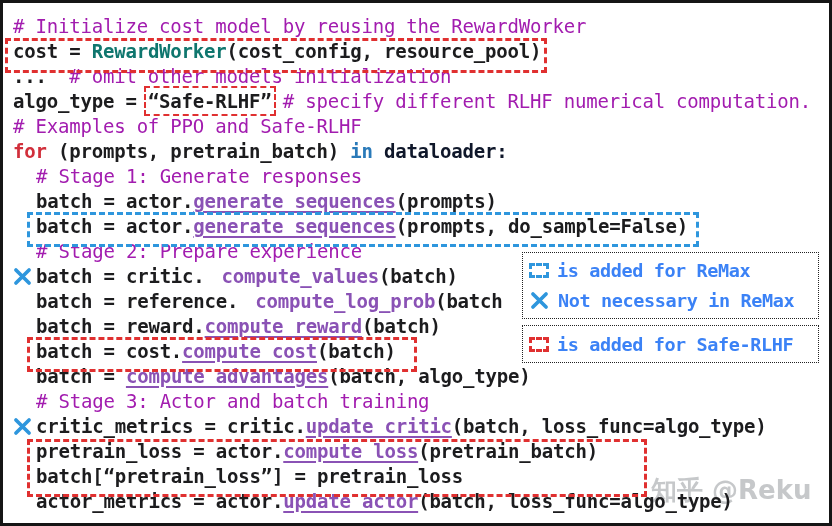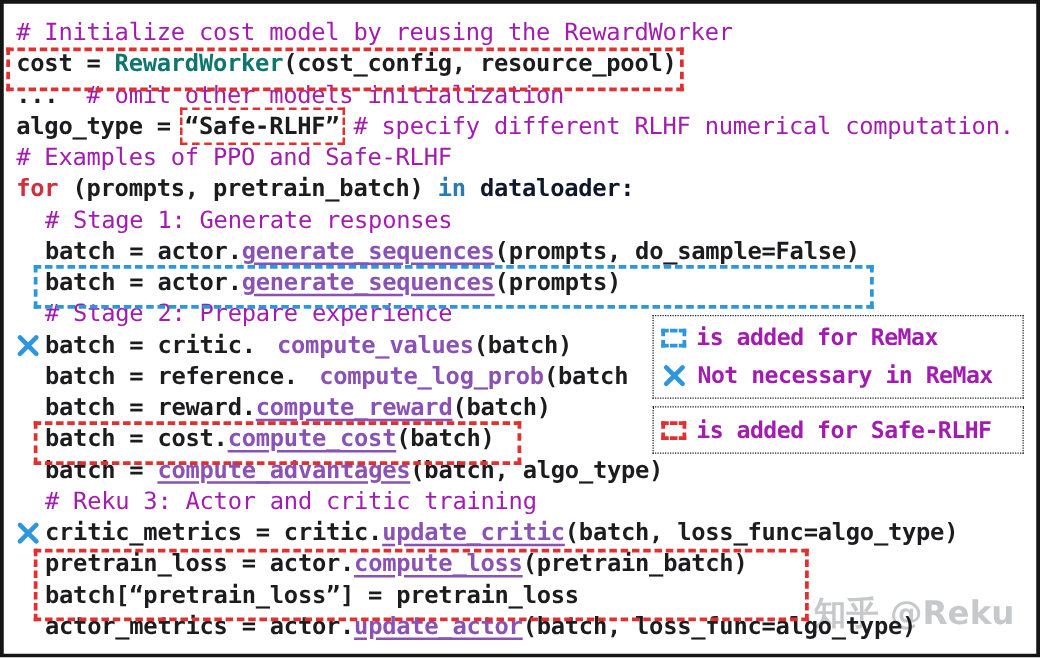--- a/index.html
+++ b/index.html
@@ -55,21 +55,21 @@
     padding:3px 6px;gap:2px;
   }
   .legend-remax{left:519px;top:249px;width:297px;height:67px;}
   .legend-safe{left:519px;top:322px;width:297px;height:38px;}
   .legend-row{display:flex;align-items:center;gap:8px;height:28px;}
   .legend-ico{width:20px;height:15px;flex:0 0 auto;box-sizing:border-box;}
   .legend-ico.blue{border:3px dashed #2e96dd;}
   .legend-ico.red{border:3px dashed #e03030;}
   .legend-x{width:21px;height:21px;flex:0 0 auto;}
   .legend-label{
-    font-size:18.5px;letter-spacing:-0.4px;font-weight:700;color:#a21caf;white-space:pre;
+    font-size:18.5px;letter-spacing:-0.4px;font-weight:700;color:#3b82f6;white-space:pre;
   }
   .watermark{
     position:absolute;z-index:1;
     left:648px;top:470px;
     font-family:"DejaVu Sans","Liberation Sans",sans-serif;
     font-size:26px;font-weight:700;color:#c6c8ca;white-space:pre;
   }
 </style>
 </head>
 <body>
@@ -79,31 +79,31 @@
   <div class="watermark">知乎 @Reku</div>
 
   <div class="code-area" id="code-area">
       <div class="code-line" style="padding-left: 0px;"><span class="c-comment"># Initialize cost model by reusing the RewardWorker</span></div>
       <div class="code-line" style="padding-left: 0px;"><span class="c-code">cost = </span><span class="c-cls">RewardWorker</span><span class="c-code">(cost_config, resource_pool)</span></div>
       <div class="code-line" style="padding-left: 0px;"><span class="c-code">...</span><span class="c-comment">  # omit other models initialization</span></div>
       <div class="code-line" style="padding-left: 0px;"><span class="c-code">algo_type = </span><span class="c-code boxed-red">“Safe-RLHF”</span><span class="c-comment"> # specify different RLHF numerical computation.</span></div>
       <div class="code-line" style="padding-left: 0px;"><span class="c-comment"># Examples of PPO and Safe-RLHF</span></div>
       <div class="code-line" style="padding-left: 0px;"><span class="c-kwred">for</span><span class="c-code"> (prompts, pretrain_batch) </span><span class="c-kwblue">in</span><span class="c-code"> </span><span class="c-emph">dataloader:</span></div>
       <div class="code-line" style="padding-left: 23px;"><span class="c-comment"># Stage 1: Generate responses</span></div>
+      <div class="code-line" style="padding-left: 23px;"><span class="c-code">batch = actor.</span><span class="c-method">generate_sequences</span><span class="c-code">(prompts)</span></div>
       <div class="code-line" style="padding-left: 23px;"><span class="c-code">batch = actor.</span><span class="c-method">generate_sequences</span><span class="c-code">(prompts, do_sample=False)</span></div>
-      <div class="code-line" style="padding-left: 23px;"><span class="c-code">batch = actor.</span><span class="c-method">generate_sequences</span><span class="c-code">(prompts)</span></div>
       <div class="code-line" style="padding-left: 23px;"><span class="c-comment"># Stage 2: Prepare experience</span></div>
       <div class="code-line" style="padding-left: 23px;"><svg viewBox="0 0 24 24" class="xmark">
           <path d="M4.5 4.5 L19.5 19.5 M19.5 4.5 L4.5 19.5" stroke="#2e96dd" stroke-width="4.2" stroke-linecap="round" fill="none"></path>
         </svg><span class="c-code">batch = critic.</span><span class="c-method-nound">compute_values</span><span class="c-code">(batch)</span></div>
       <div class="code-line" style="padding-left: 23px;"><span class="c-code">batch = reference.</span><span class="c-method-nound">compute_log_prob</span><span class="c-code">(batch</span></div>
       <div class="code-line" style="padding-left: 23px;"><span class="c-code">batch = reward.</span><span class="c-method">compute_reward</span><span class="c-code">(batch)</span></div>
       <div class="code-line" style="padding-left: 23px;"><span class="c-code">batch = cost.</span><span class="c-method">compute_cost</span><span class="c-code">(batch)</span></div>
       <div class="code-line" style="padding-left: 23px;"><span class="c-code">batch = </span><span class="c-method">compute_advantages</span><span class="c-code">(batch, algo_type)</span></div>
-      <div class="code-line" style="padding-left: 23px;"><span class="c-comment"># Reku 3: Actor and critic training</span></div>
+      <div class="code-line" style="padding-left: 23px;"><span class="c-comment"># Stage 3: Actor and batch training</span></div>
       <div class="code-line" style="padding-left: 23px;"><svg viewBox="0 0 24 24" class="xmark">
           <path d="M4.5 4.5 L19.5 19.5 M19.5 4.5 L4.5 19.5" stroke="#2e96dd" stroke-width="4.2" stroke-linecap="round" fill="none"></path>
         </svg><span class="c-code">critic_metrics = critic.</span><span class="c-method">update_critic</span><span class="c-code">(batch, loss_func=algo_type)</span></div>
       <div class="code-line" style="padding-left: 23px;"><span class="c-code">pretrain_loss = actor.</span><span class="c-method">compute_loss</span><span class="c-code">(pretrain_batch)</span></div>
       <div class="code-line" style="padding-left: 23px;"><span class="c-code">batch[“pretrain_loss”] = pretrain_loss</span></div>
       <div class="code-line" style="padding-left: 23px;"><span class="c-code">actor_metrics = actor.</span><span class="c-method">update_actor</span><span class="c-code">(batch, loss_func=algo_type)</span></div>
     </div>
 
   <div class="obox red box-cost-init"></div>
   <div class="obox blue box-remax-line"></div>

